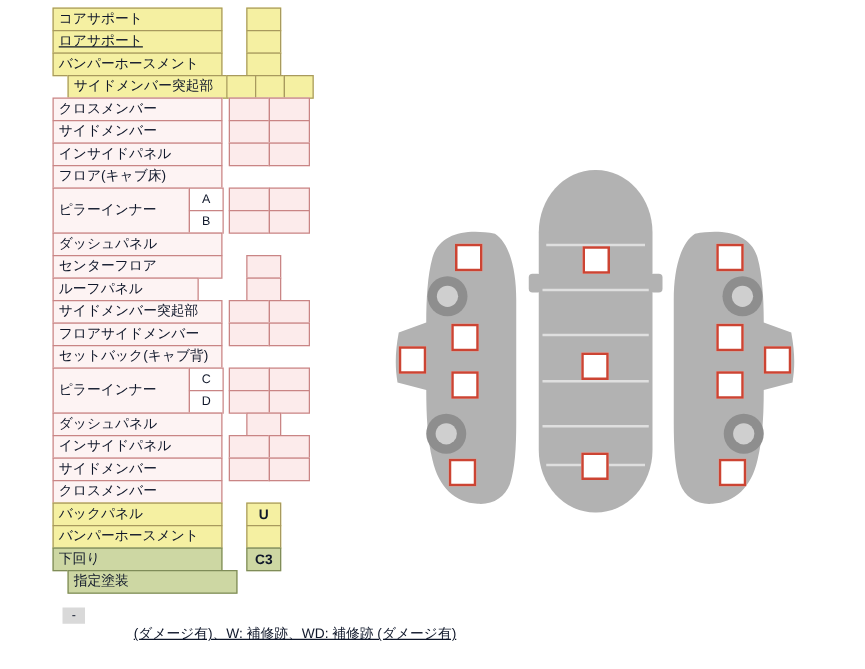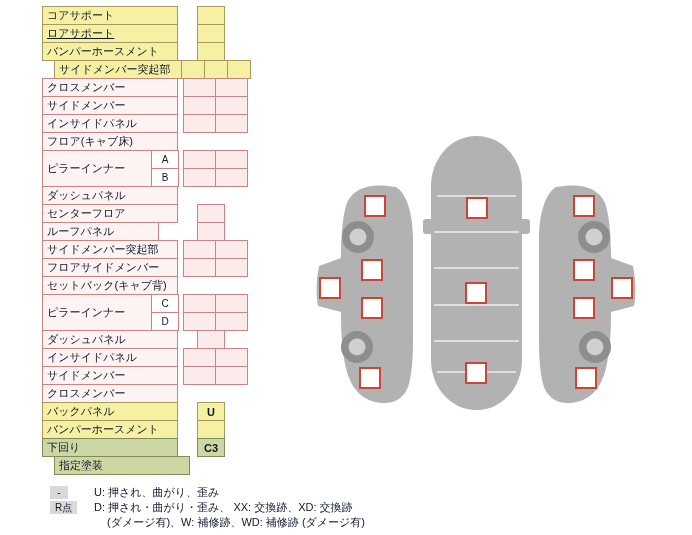--- a/index.html
+++ b/index.html
@@ -17,21 +17,21 @@
   .cell{display:flex;align-items:center;justify-content:center;font-size:11px;font-weight:bold;}
   .sub-label{display:flex;align-items:center;justify-content:center;font-size:10px;}
   #table-root{position:absolute;left:42px;top:6px;width:212px;height:472px;}
   #diagram-svg{position:absolute;left:0;top:0;pointer-events:none;}
   .marker{position:absolute;width:22px;height:22px;box-sizing:border-box;background:#ffffff;border:2px solid var(--marker-border,#cc4433);}
   .legend{position:absolute;left:50px;top:486px;font-size:11px;line-height:13px;}
   .legend-line{display:flex;align-items:center;margin-bottom:2px;min-height:13px;}
   .badge-col{display:inline-block;width:34px;}
   .badge{display:inline-block;background:var(--badge-bg,#d9d9d9);padding:0 5px;font-size:10px;line-height:13px;text-align:center;min-width:8px;}
   .legend-text{margin-left:10px;white-space:nowrap;}
-  .indent{padding-left:57px;}
+  .indent{padding-left:57px;text-decoration:underline;}
 </style>
 </head>
 <body>
 
 <div class="page">
 
   <div id="table-root">
       <div class="box t-yellow row-label" style="left: 0px; top: 0px; width: 136px; height: 19px;">コアサポート</div>
       <div class="box t-yellow cell" style="left: 155px; top: 0px; width: 28px; height: 19px;"></div>
       <div class="box t-yellow row-label" style="left: 0px; top: 18px; width: 136px; height: 19px; text-decoration: underline;">ロアサポート</div>
@@ -155,24 +155,19 @@
       <div class="marker" style="left: 573px; top: 195px;"></div>
       <div class="marker" style="left: 573px; top: 259px;"></div>
       <div class="marker" style="left: 573px; top: 297px;"></div>
       <div class="marker" style="left: 575px; top: 367px;"></div>
       <div class="marker" style="left: 611px; top: 277px;"></div>
     </div>
 
   <div class="legend">
     <div class="legend-line">
       <span class="badge-col"><span class="badge">-</span></span>
-      <span class="legend-text">U: 押され、曲がり、歪み</span>
-    </div>
-    <div class="legend-line">
-      <span class="badge-col"><span class="badge">R点</span></span>
-      <span class="legend-text">D: 押され・曲がり・歪み、 XX: 交換跡、XD: 交換跡</span>
     </div>
     <div class="legend-line indent">
       <span class="legend-text" style="margin-left:0">(ダメージ有)、W: 補修跡、WD: 補修跡 (ダメージ有)</span>
     </div>
   </div>
 
 </div>
 
 </body></html>

